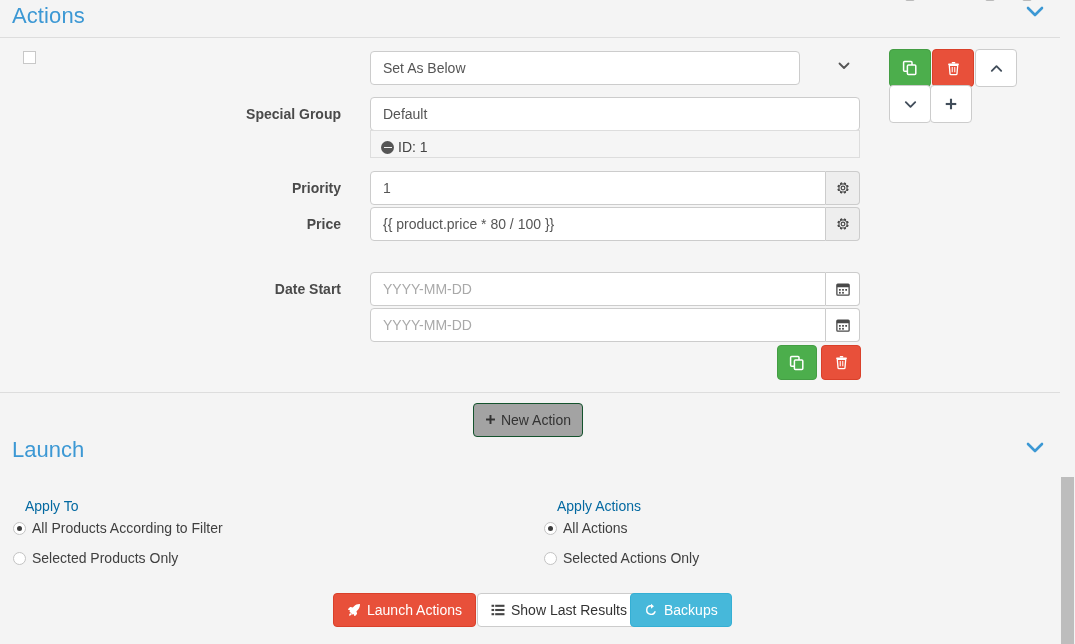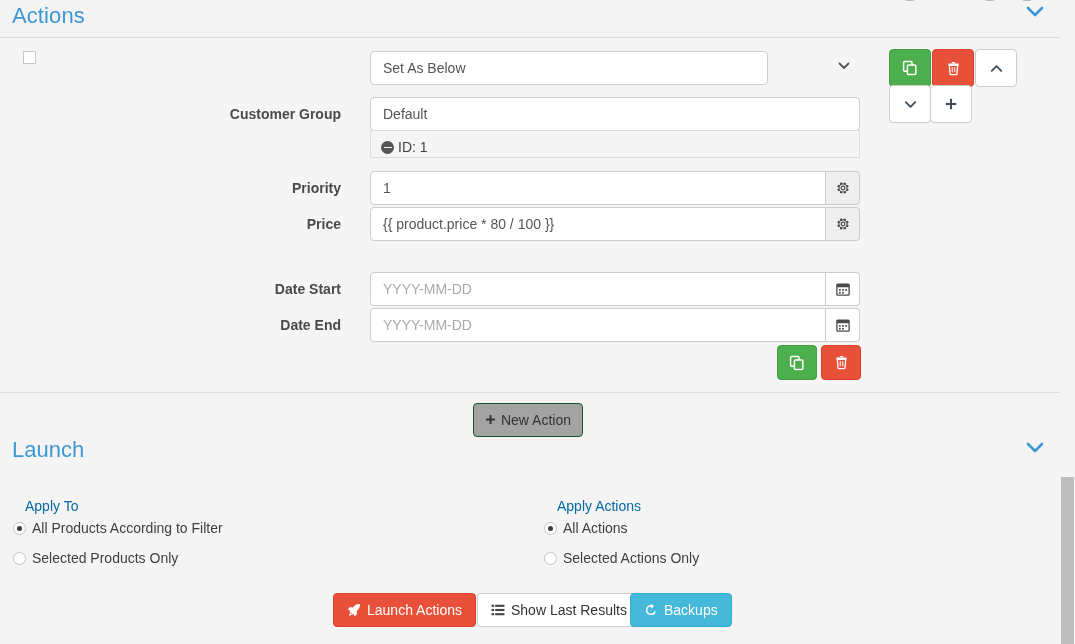--- a/index.html
+++ b/index.html
@@ -218,31 +218,31 @@
       <path d="M3 3 L10 10 L17 3" stroke="#3c98d4" stroke-width="2.6" fill="none" stroke-linecap="round" stroke-linejoin="round"></path>
     </svg>
   </div>
 
   <div class="actions-panel"></div>
 
   <div class="chk-box"></div>
 
 
   <div class="sel-wrap" style="left:370px; top:51px; width:490px;">
-    <select class="fc" style="width:398px;">
+    <select class="fc" style="width:430px;">
       <option>Set As Below</option>
     </select>
     <span class="sel-caret">
       <svg width="12" height="12" viewBox="0 0 12 12">
           <path d="M1.5 3.5 L6 8 L10.5 3.5" stroke="#555" stroke-width="1.8" fill="none" stroke-linecap="round" stroke-linejoin="round"></path>
         </svg>
     </span>
   </div>
 
-  <div class="lbl" style="left:141px; top:97px; width:200px;">Customer Group</div>
+  <div class="lbl" style="left:141px; top:97px; width:200px;">Special Group</div>
   <input class="fc" style="position: absolute; left: 370px; top: 97px; width: 490px;" value="Default">
 
   <div class="idbox" style="left:370px; top:130px; width:490px; height:28px;">
     <span class="minus-circle"></span><span>ID: 1</span>
   </div>
 
   <div class="lbl" style="left:141px; top:171px; width:200px;">Priority</div>
   <input class="fc" style="position: absolute; left: 370px; top: 171px; width: 456px; border-radius: 4px 0px 0px 4px;" value="1">
   <div class="addon addon-gear" style="left:826px; top:171px;">
     <svg width="14" height="14" viewBox="0 0 16 16">
@@ -268,21 +268,20 @@
       <rect x="1" y="2.6" width="14" height="12.4" rx="1" fill="none" stroke="#4a4a4a" stroke-width="1.5"></rect>
       <rect x="1" y="2.6" width="14" height="3.4" fill="#4a4a4a"></rect>
       <rect x="3.4" y="8" width="2" height="2" fill="#4a4a4a"></rect>
       <rect x="7" y="8" width="2" height="2" fill="#4a4a4a"></rect>
       <rect x="10.6" y="8" width="2" height="2" fill="#4a4a4a"></rect>
       <rect x="3.4" y="11.3" width="2" height="2" fill="#4a4a4a"></rect>
       <rect x="7" y="11.3" width="2" height="2" fill="#4a4a4a"></rect>
     </svg>
   </div>
 
-  <div class="lbl" style="left:141px; top:308px; width:200px;">Date End</div>
   <input class="fc" style="position: absolute; left: 370px; top: 308px; width: 456px; border-radius: 4px 0px 0px 4px;" placeholder="YYYY-MM-DD">
   <div class="addon addon-cal" style="left:826px; top:308px;">
     <svg width="14" height="14" viewBox="0 0 16 16">
       <rect x="1" y="2.6" width="14" height="12.4" rx="1" fill="none" stroke="#4a4a4a" stroke-width="1.5"></rect>
       <rect x="1" y="2.6" width="14" height="3.4" fill="#4a4a4a"></rect>
       <rect x="3.4" y="8" width="2" height="2" fill="#4a4a4a"></rect>
       <rect x="7" y="8" width="2" height="2" fill="#4a4a4a"></rect>
       <rect x="10.6" y="8" width="2" height="2" fill="#4a4a4a"></rect>
       <rect x="3.4" y="11.3" width="2" height="2" fill="#4a4a4a"></rect>
       <rect x="7" y="11.3" width="2" height="2" fill="#4a4a4a"></rect>

